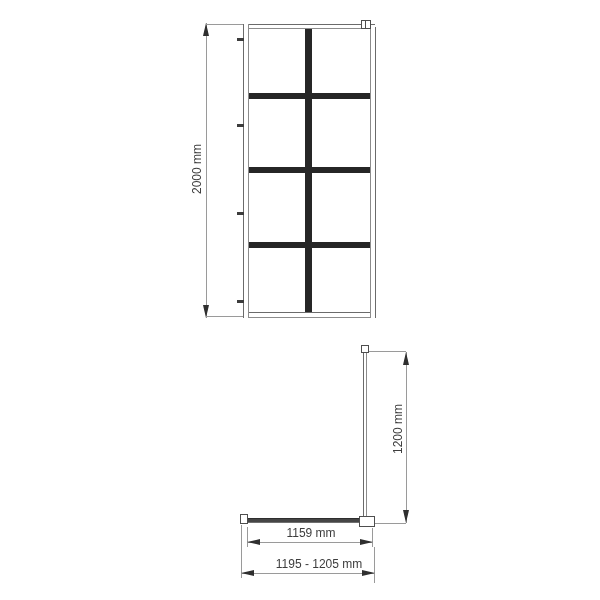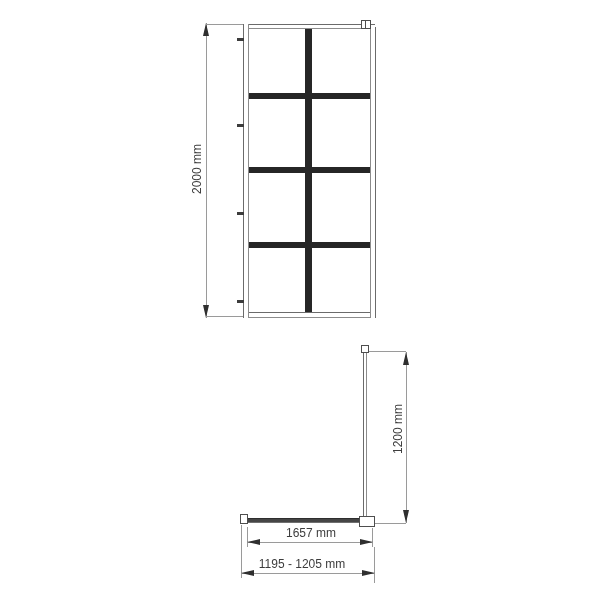--- a/index.html
+++ b/index.html
@@ -80,23 +80,23 @@
 
     <div class="hbar" style="left:241px;top:518px;width:134px;height:5px;"></div>
     <div class="dbox cap" style="left:240px;top:514px;width:8px;height:10px;z-index:3;"></div>
     <div class="dbox cap" style="left:359px;top:516px;width:16px;height:11px;z-index:3;"></div>
 
     <div class="vline" style="left:247px;top:527px;height:20px;"></div>
     <div class="vline" style="left:372px;top:528px;height:19px;"></div>
     <div class="hline" style="left:247px;top:542px;width:126px;"></div>
     <div class="arr left" style="left:247px;top:539px;"></div>
     <div class="arr right" style="left:360px;top:539px;"></div>
-    <div class="dim-label" style="left:311px;top:533px;">1657 mm</div>
+    <div class="dim-label" style="left:311px;top:533px;">1159 mm</div>
 
     <div class="vline" style="left:241px;top:525px;height:53px;"></div>
     <div class="vline" style="left:374px;top:547px;height:36px;"></div>
     <div class="hline" style="left:241px;top:573px;width:134px;"></div>
     <div class="arr left" style="left:241px;top:570px;"></div>
     <div class="arr right" style="left:362px;top:570px;"></div>
-    <div class="dim-label" style="left:302px;top:564px;">1195 - 1205 mm</div>
+    <div class="dim-label" style="left:319px;top:564px;">1195 - 1205 mm</div>
   </div>
 
 </div>
 
 </body></html>

